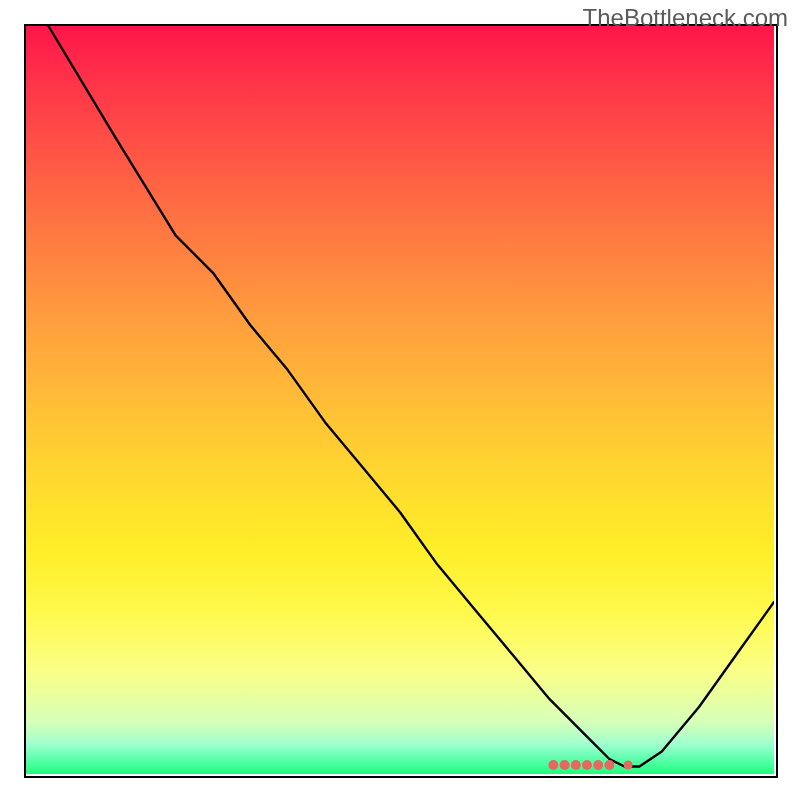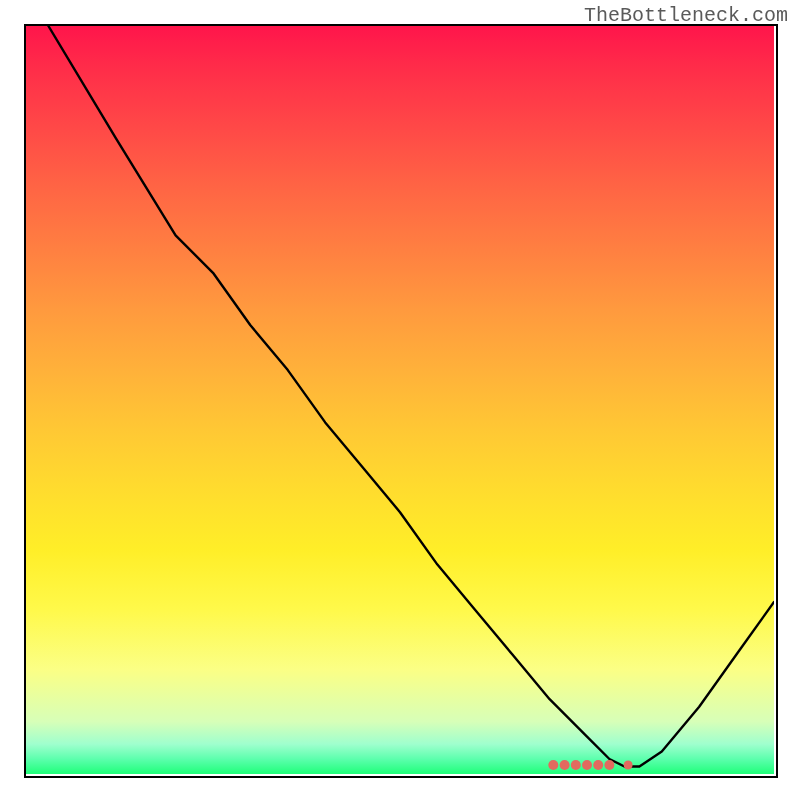--- a/index.html
+++ b/index.html
@@ -10,23 +10,22 @@
     background: #ffffff;
     font-family: Arial, sans-serif;
     position: relative;
     overflow: hidden;
   }
   .watermark {
     position: absolute;
     top: 4px;
     right: 12px;
     color: #5a5a5a;
-    font-size: 20px;
+    font-size: 24px;
     z-index: 10;
-    font-family: Liberation Mono, monospace;
   }
   .plot-area {
     position: absolute;
     left: 26px;
     top: 26px;
     width: 748px;
     height: 748px;
   }
   .gradient-bg {
     position: absolute;

